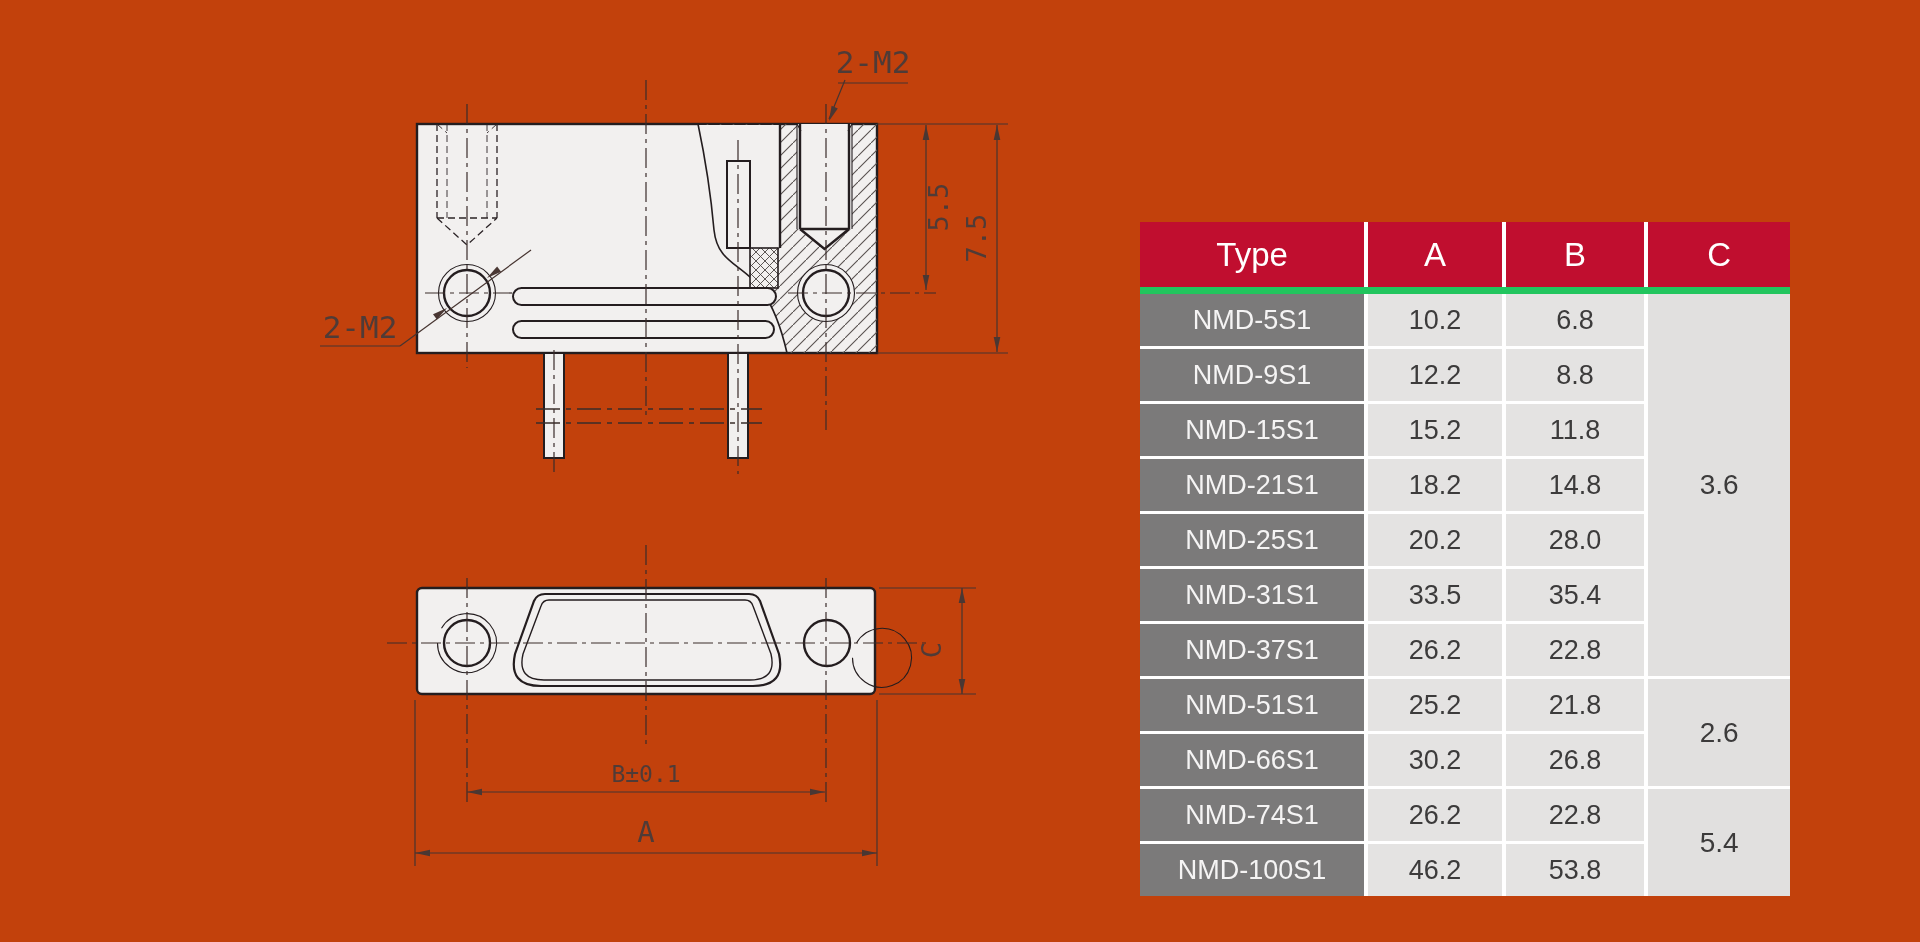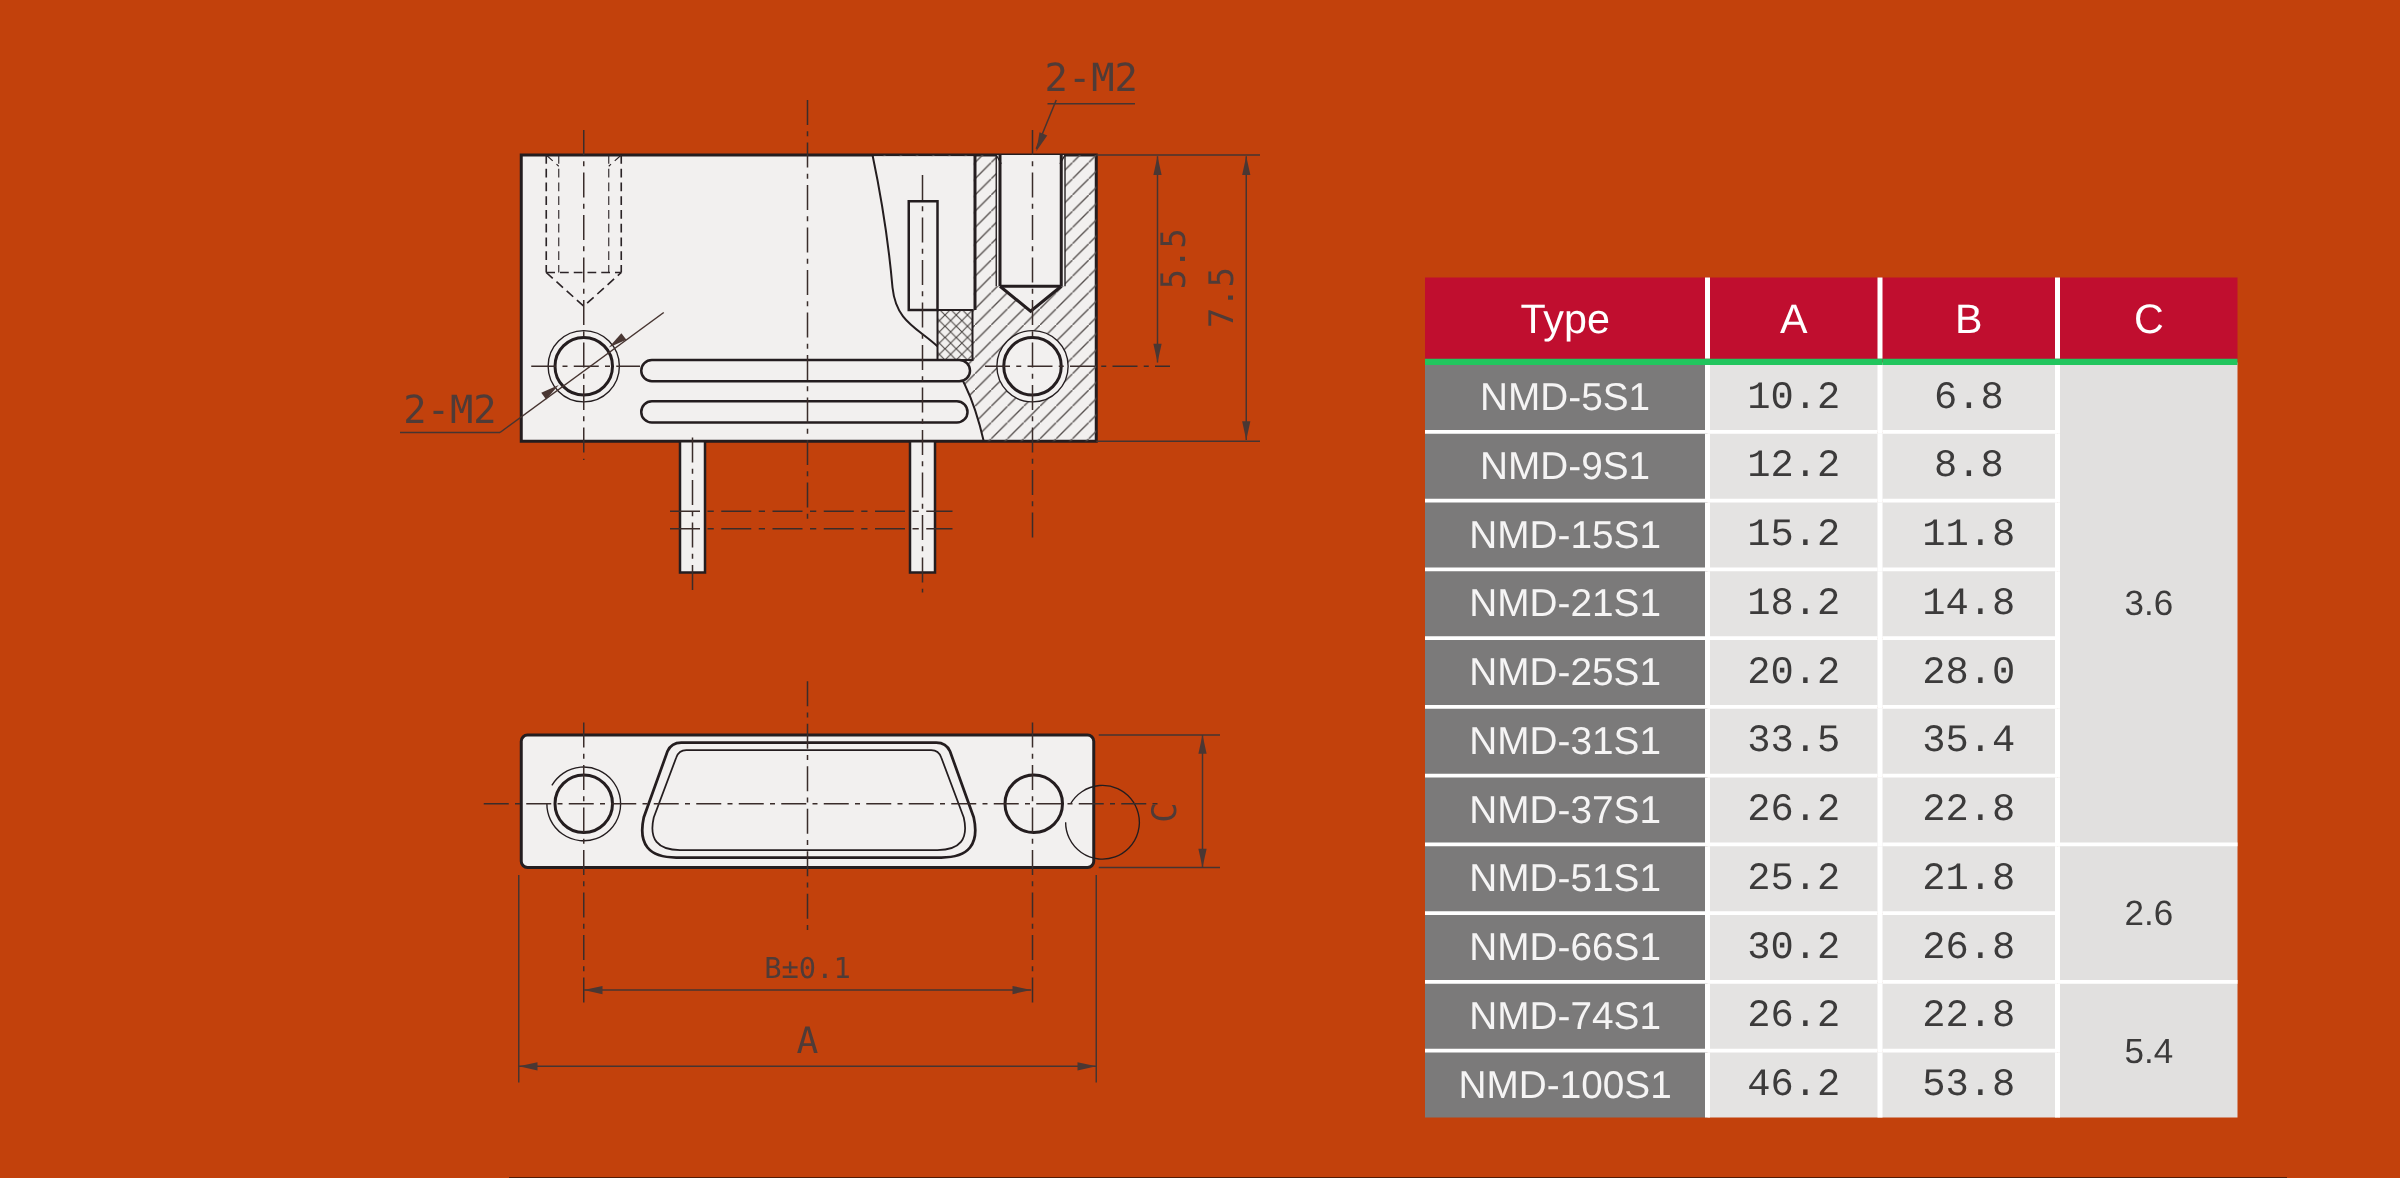--- a/index.html
+++ b/index.html
@@ -6,25 +6,25 @@
   #canvas{position:relative;width:1920px;height:942px;background:#c2410c;overflow:hidden;
           font-family:"Liberation Sans", sans-serif;}
   #drawing-svg{position:absolute;left:0;top:0;}
 
   
   #spec-table-wrap{position:absolute;left:1140px;top:222px;width:650px;}
   table#spec-table{border-collapse:collapse;table-layout:fixed;width:650px;}
   #spec-table th,#spec-table td{padding:0;margin:0;text-align:center;vertical-align:middle;
      font-family:"Liberation Sans", sans-serif;font-weight:400;}
   #spec-table th{height:65px;background:var(--header-bg,#C00E2F);color:#ffffff;
-     font-size:33px;border-bottom:5px solid #22c55e;}
-  #spec-table td{height:52px;border-bottom:3px solid #ffffff;font-size:31px;}
+     font-size:33px;border-bottom:7px solid #22c55e;}
+  #spec-table td{height:52px;border-bottom:3px solid #ffffff;font-size:27px;}
   #spec-table .sep{border-right:4px solid #ffffff;}
   #spec-table td.type{background:var(--type-bg,#7B7A7A);color:#f5f4f4;}
-  #spec-table td.val{background:var(--cell-bg,#E4E3E2);color:#3c3b3b;font-family:Liberation Mono, monospace;}
+  #spec-table td.val{background:var(--cell-bg,#E4E3E2);color:#3c3b3b;}
   #spec-table td.cval{background:var(--c-bg,#E1E0DF);color:#3c3b3b;font-size:28px;}
   #spec-table tr:last-child td{border-bottom:none;}
 
   
   .outline{stroke:#241d1f;fill:none;}
   .bold{stroke-width:2.4px;}
   .med{stroke-width:1.6px;}
   .thin{stroke-width:1.1px;}
   .bodyfill{fill:#f2f0ef;}
   .dashed{stroke:#2b2326;fill:none;stroke-width:1.3px;stroke-dasharray:7 4;}

